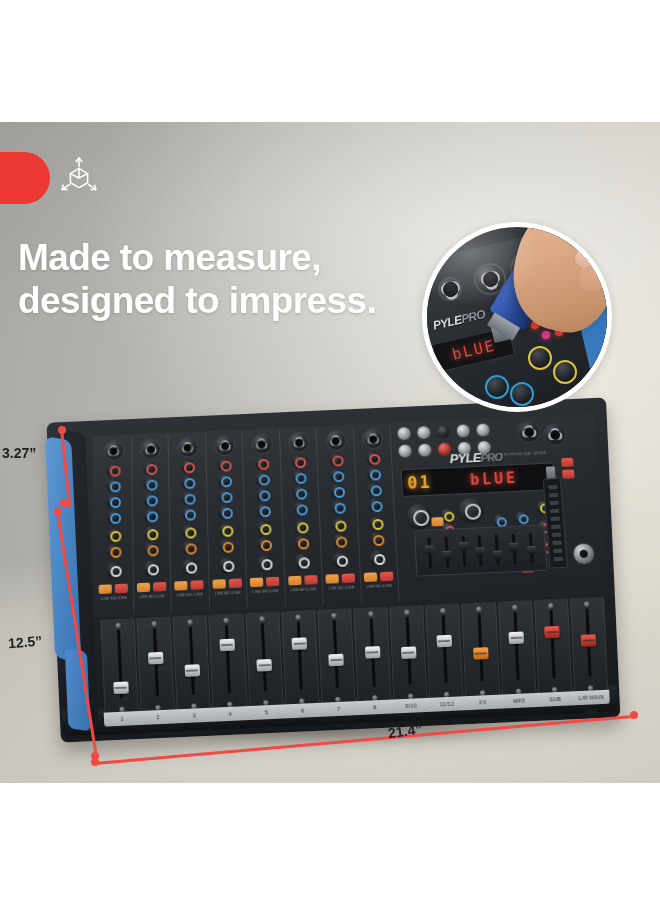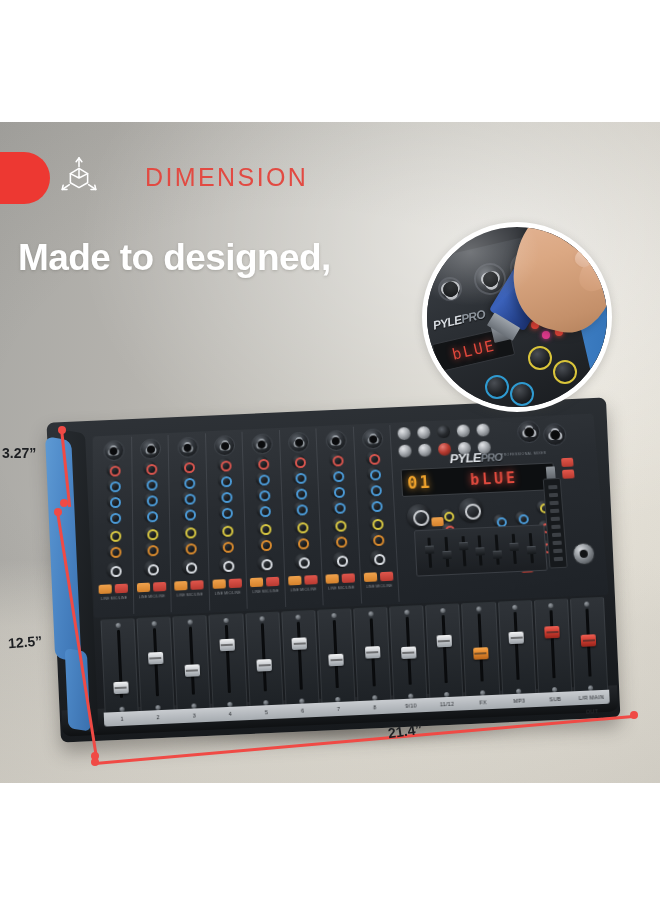--- a/index.html
+++ b/index.html
@@ -617,24 +617,24 @@
         <path d="M24 14 L24 24 M24 24 L33 19.5 M24 24 L15 19.5"></path>
         <path d="M24 12 L24 3"></path>
         <path d="M24 3 L21 7 M24 3 L27 7"></path>
         <path d="M14 31 L6.5 36"></path>
         <path d="M6.5 36 L11.5 36 M6.5 36 L7.5 31.5"></path>
         <path d="M34 31 L41.5 36"></path>
         <path d="M41.5 36 L36.5 36 M41.5 36 L40.5 31.5"></path>
       </g>
     </svg>
   </div>
-  <div class="badge-label">DIMENSION</div>
 
   <div class="headline">
-    <span>Made to designed,</span>
+    <span>Made to measure,</span>
+    <span class="l2">designed to impress.</span>
   </div>
 
   <div class="inset">
     <div class="inset-scene">
       <div class="inset-panel"></div>
       <div class="inset-bluestrip"></div>
       <div class="inset-xlr" style="left:26%;top:20%;"></div>
       <div class="inset-xlr" style="left:46%;top:14%;"></div>
       <div class="inset-xlr" style="left:6%;top:28%;width:20px;height:20px;"></div>
       <div class="inset-logo">

